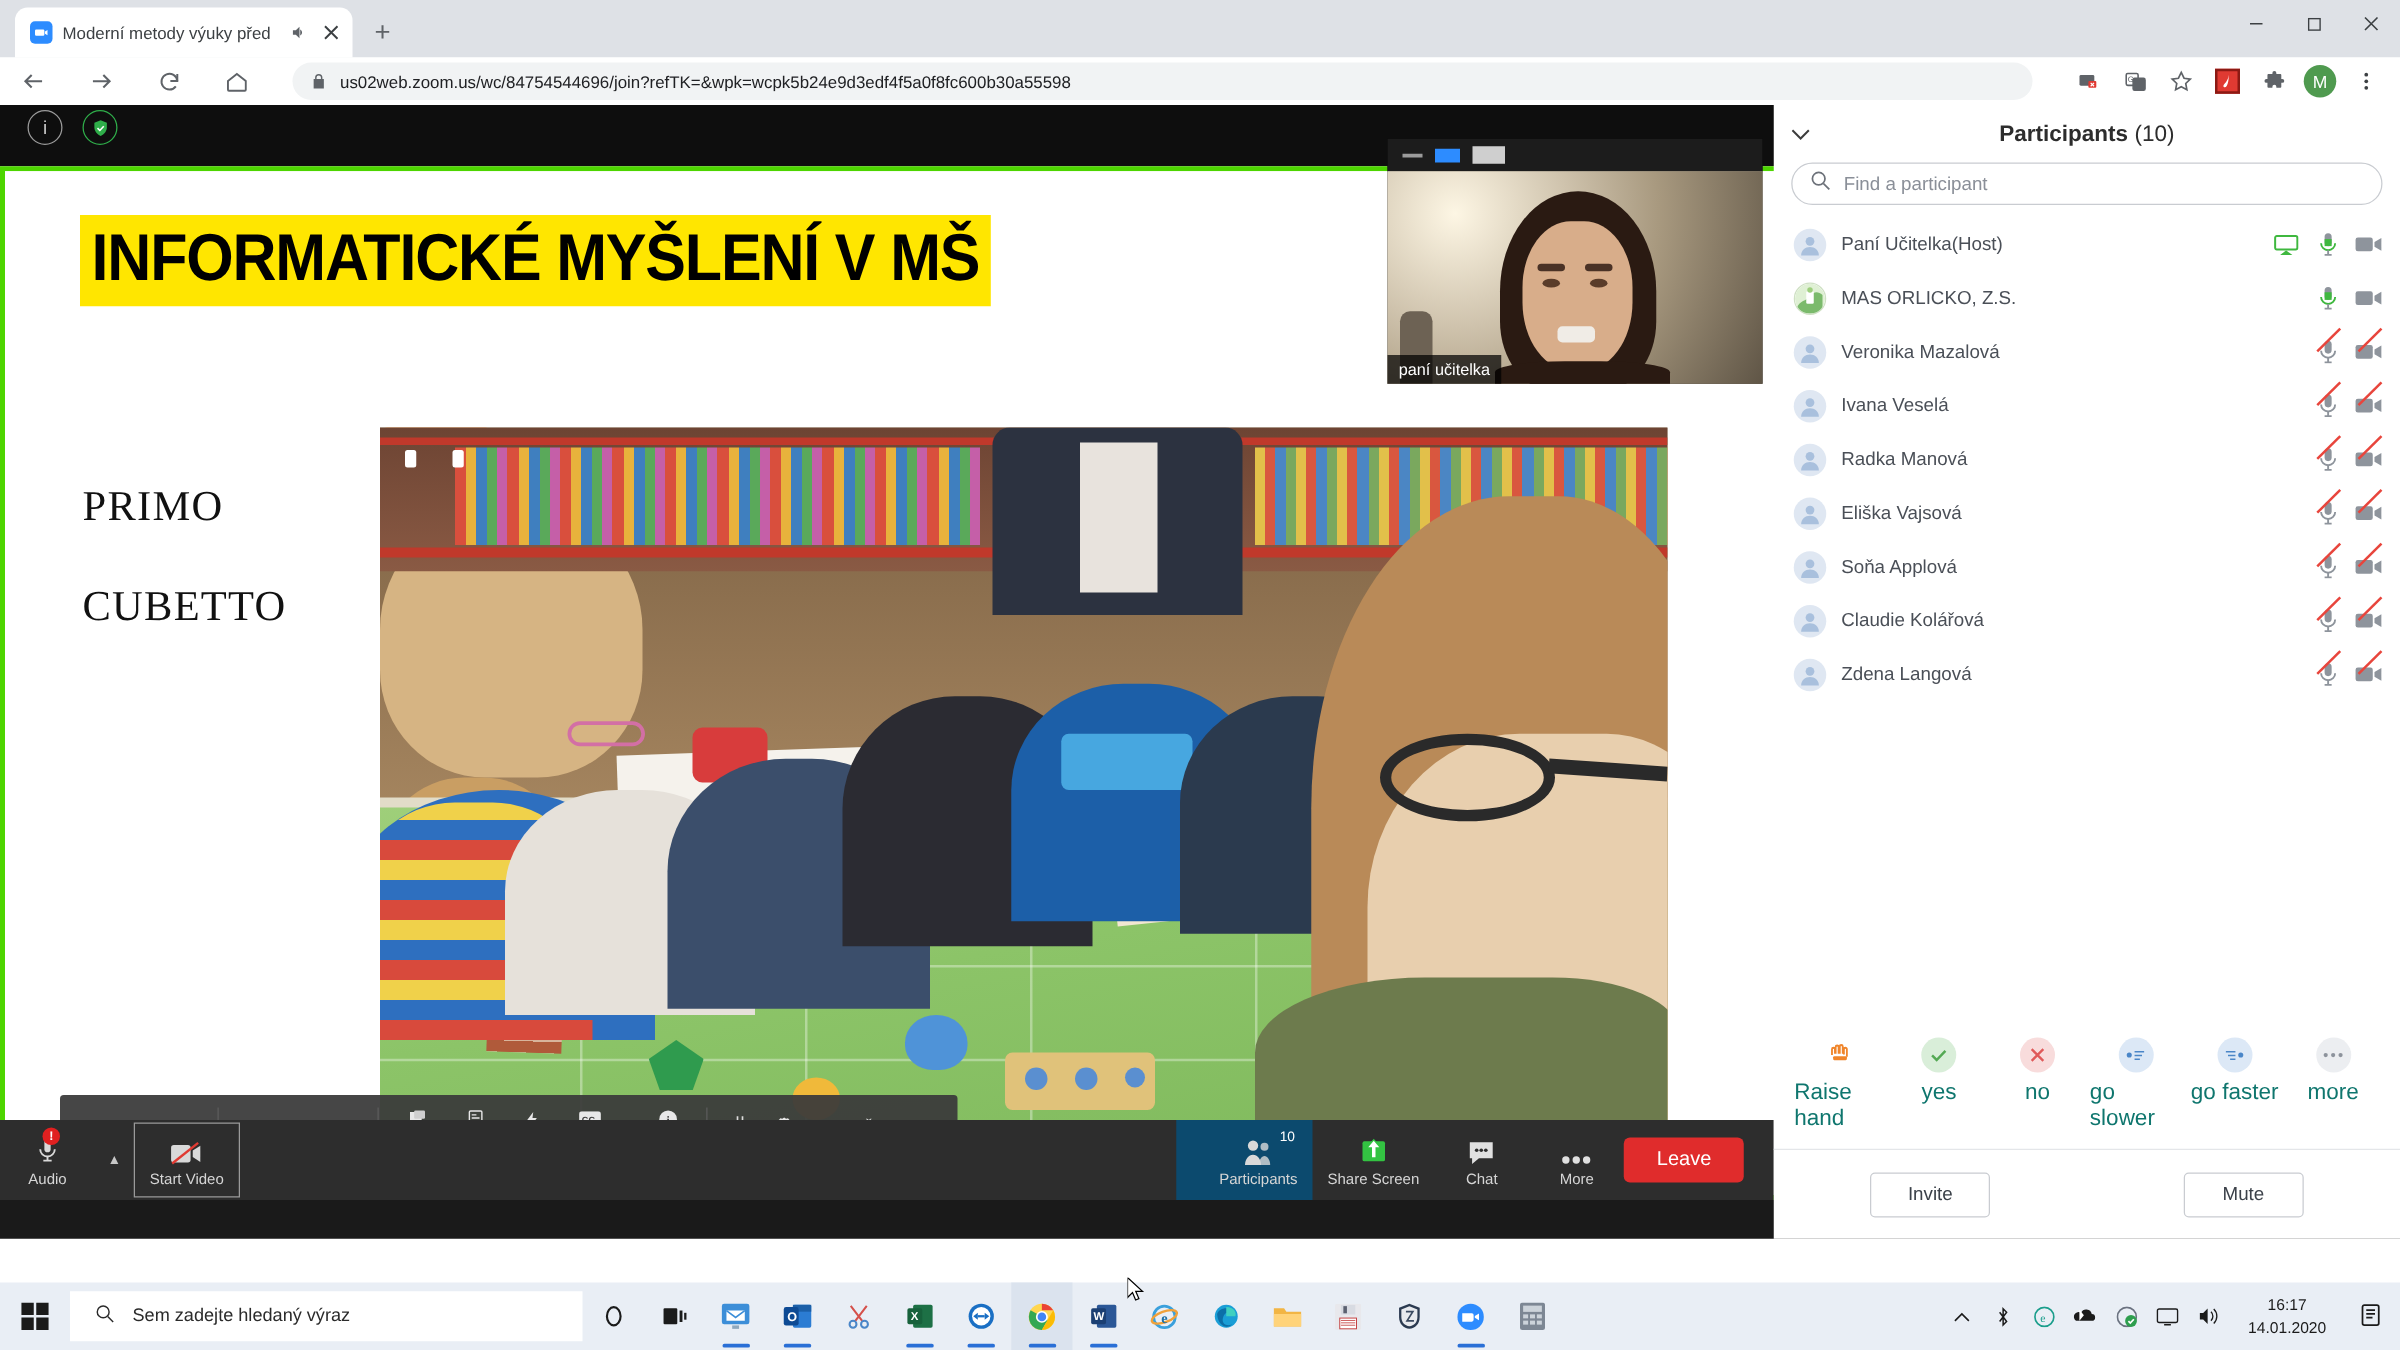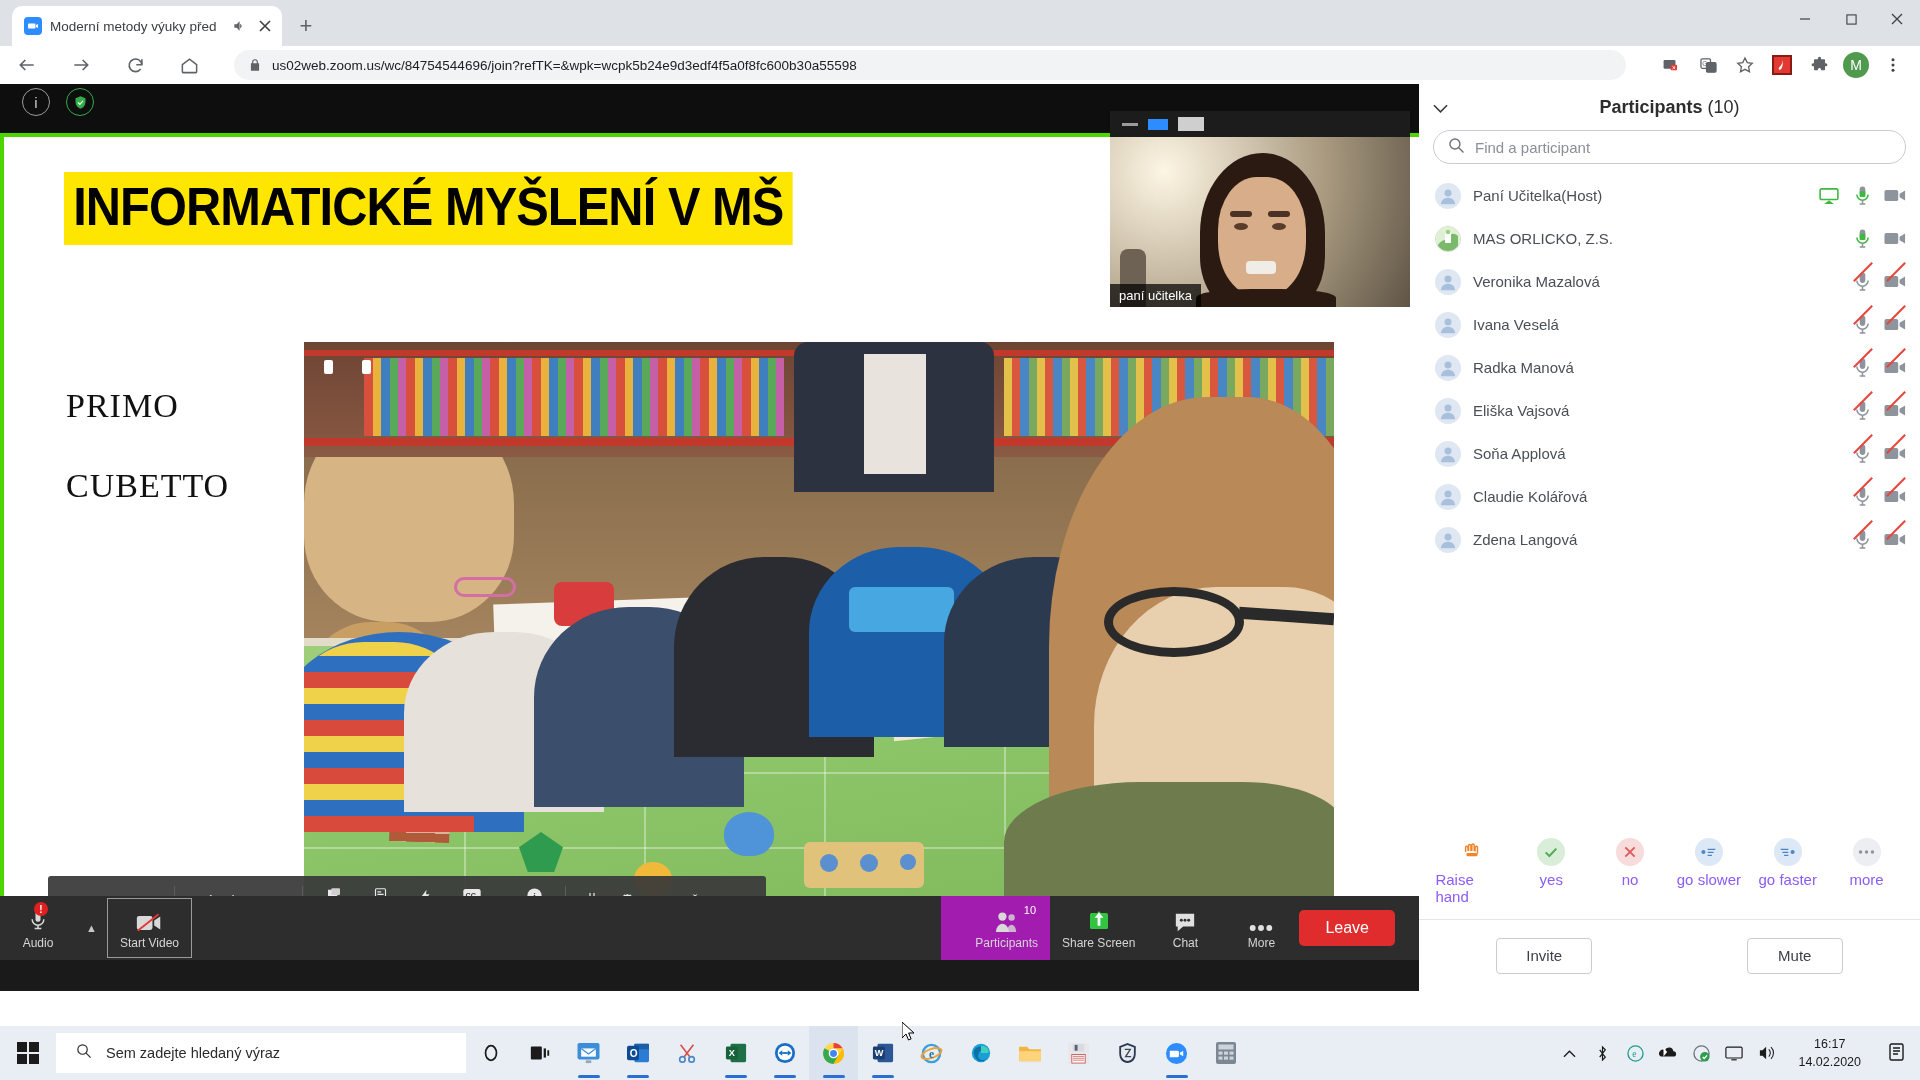--- a/index.html
+++ b/index.html
@@ -107,21 +107,21 @@
   .sv-video { position:absolute; left:0; top:26px; width:300px; height:170px; overflow:hidden;
     background:linear-gradient(140deg,#cfc6b4 0%,#b9ae99 40%,#6e6251 100%); }
   .sv-name { position:absolute; left:0; bottom:0; background:rgba(0,0,0,.72); color:#fff; font-size:13px; padding:4px 9px; z-index:3; }
 
   
   .meet-bar { position:absolute; left:0; bottom:0; width:1419px; height:64px; background:#2d2d2d; display:flex; align-items:center; }
   .mb-item { height:64px; display:flex; flex-direction:column; align-items:center; justify-content:center; gap:3px; padding:0 12px; min-width:76px; position:relative; }
   .mb-item .ico { height:26px; display:flex; align-items:flex-end; color:#e6e6e6; }
   .mb-item .lbl { font-size:12px; color:#d5d5d5; }
   .mb-item.active-box { border:1px solid #9a9a9a; height:60px; }
-  .mb-item.hl { background:#a21caf;padding-left:34px; }
+  .mb-item.hl { background:#0c4a6e;padding-left:34px; }
   .mb-badge { position:absolute; top:8px; right:14px; font-size:11px; color:#fff; }
   .mb-warn { position:absolute; top:6px; left:34px; width:14px; height:14px; border-radius:50%; background:#e02020; color:#fff; font-size:10px; display:flex; align-items:center; justify-content:center; font-weight:bold; }
   .leave-btn { margin-left:auto; margin-right:24px; background:#e02c2c; color:#fff; font-size:16px; padding:9px 26px; border-radius:5px; }
   .caret-up { color:#c7c7c7; font-size:11px; padding:0 10px; align-self:center; }
 
   
   .panel { position:absolute; left:1419px; top:0; width:501px; height:907px; background:#fff; }
   .panel-head { height:46px; display:flex; align-items:center; position:relative; }
   .panel-chev { position:absolute; left:14px; color:#3c3c3c; font-size:15px; }
   .panel-title { width:100%; text-align:center; font-size:18px; color:#2d2d2d; font-weight:bold; }
@@ -136,21 +136,21 @@
   .pav { width:26px; height:26px; border-radius:50%; background:#dfe7f2; display:flex; align-items:center; justify-content:center; flex:none; overflow:hidden; }
   .pav.logo { background:#ffffff; border:1px solid #cfe0c4; }
   .pname { font-size:15px; color:#4a4f57; flex:1; white-space:nowrap; }
   .picons { display:flex; align-items:center; gap:11px; }
   .ic { width:22px; height:20px; position:relative; display:flex; align-items:center; justify-content:center; }
   .slash { position:absolute; left:-1px; top:-1px; width:26px; height:2px; background:#e8453c; transform:rotate(-45deg); transform-origin:center; }
 
   .reactions { position:absolute; left:0; bottom:86px; width:501px; display:flex; justify-content:space-around; padding:0 14px; }
   .react { display:flex; flex-direction:column; align-items:center; gap:5px; width:74px; }
   .react .rico { width:28px; height:28px; border-radius:50%; display:flex; align-items:center; justify-content:center; font-size:16px; }
-  .react .rlbl { font-size:15px; color:#8b5cf6; }
+  .react .rlbl { font-size:18px; color:#0f766e; }
   .panel-foot { position:absolute; left:0; bottom:0; width:501px; height:72px; border-top:1px solid #e4e6e9; display:flex; align-items:center; justify-content:space-around; }
   .foot-btn { width:96px; height:36px; border:1px solid #c9ccd1; border-radius:4px; display:flex; align-items:center; justify-content:center; font-size:15px; color:#3b4149; background:#fff; }
 
   .cursor { position:absolute; left:900px; top:938px; width:0; height:0;
     border-left:2px solid transparent; z-index:20; }
 
   
   .taskbar { position:absolute; left:0; bottom:0; width:1920px; height:54px; background:#e9eef5; display:flex; align-items:center; }
   .tb-start { width:56px; height:54px; display:flex; align-items:center; justify-content:center; }
   .tb-search { width:410px; height:40px; background:#fff; display:flex; align-items:center; gap:14px; padding-left:20px; }
@@ -1078,21 +1078,21 @@
           </svg>
       </span>
       <span class="tray-ic">
         <svg width="18" height="16" viewBox="0 0 20 18" fill="#1b1b1b">
             <path d="M2 6h3l4-4v14l-4-4H2z"></path>
             <path d="M12 5a5.5 5.5 0 0 1 0 8M14.5 2.5a9 9 0 0 1 0 13" fill="none" stroke="#1b1b1b" stroke-width="1.2"></path>
           </svg>
       </span>
       <div class="clock">
         <div>16:17</div>
-        <div>14.02.2020</div>
+        <div>14.01.2020</div>
       </div>
       <span class="notif">
         <svg width="18" height="20" viewBox="0 0 18 20" fill="none" stroke="#1b1b1b" stroke-width="1.4">
             <rect x="2" y="1" width="13" height="16" rx="1.5"></rect>
             <path d="M5 5h7M5 8h7M5 11h5"></path>
           </svg>
       </span>
     </div>
   </div>
 

